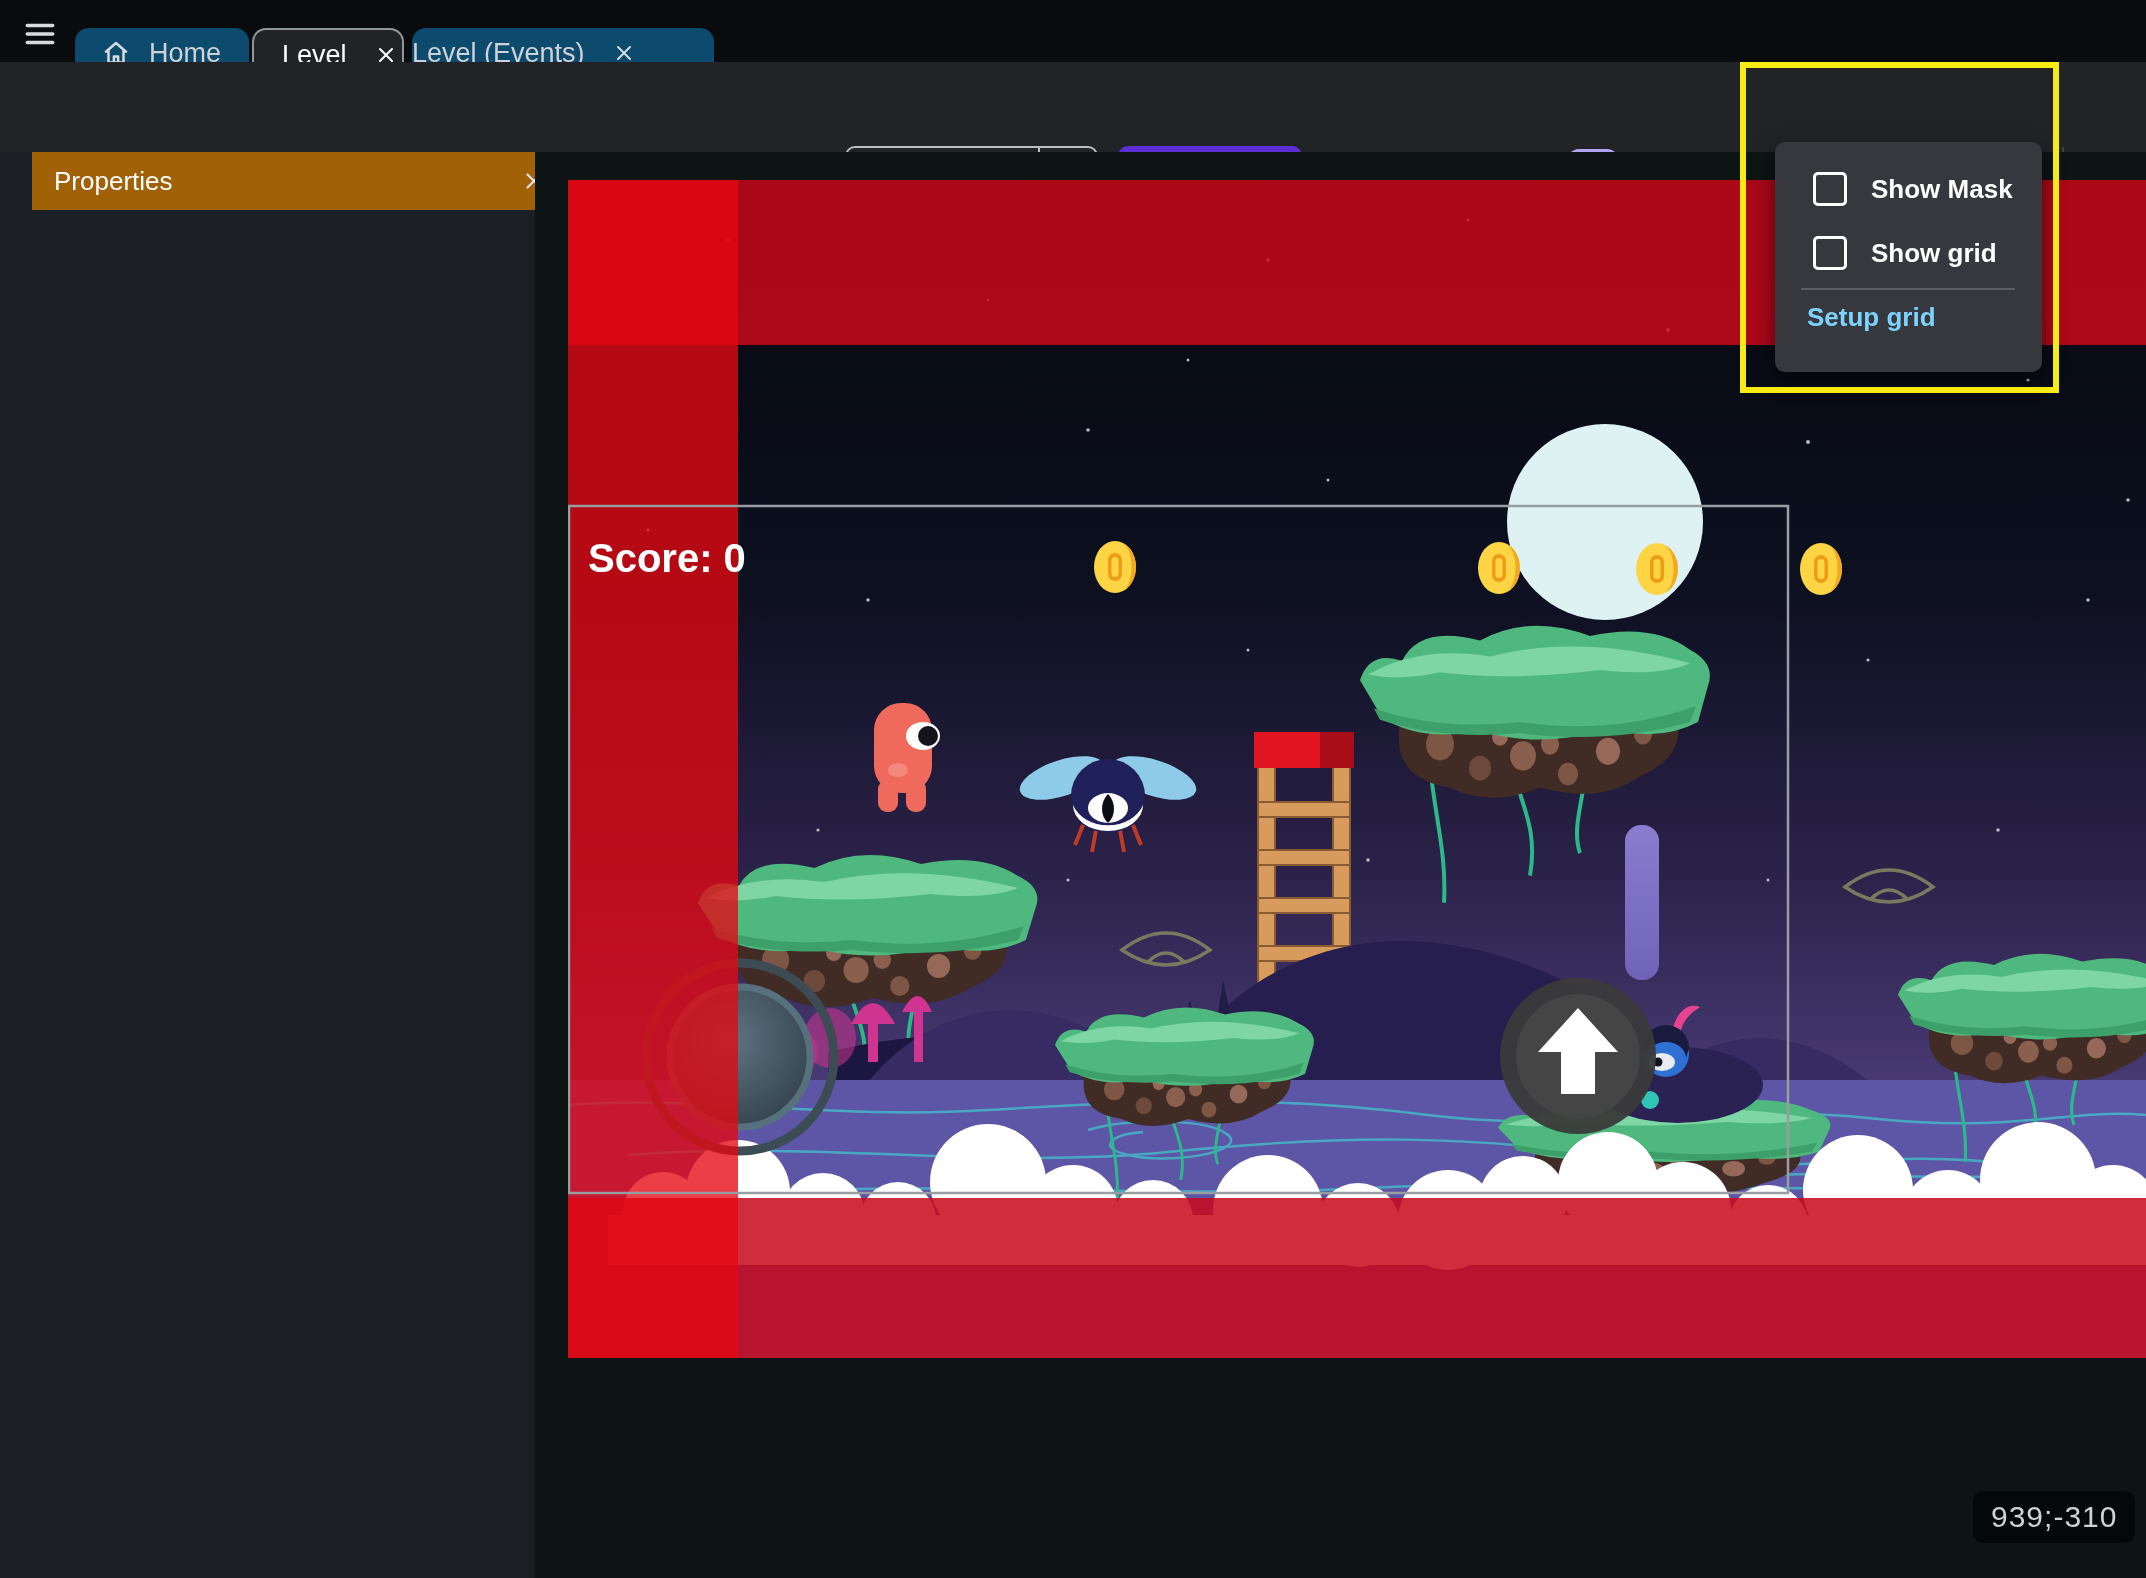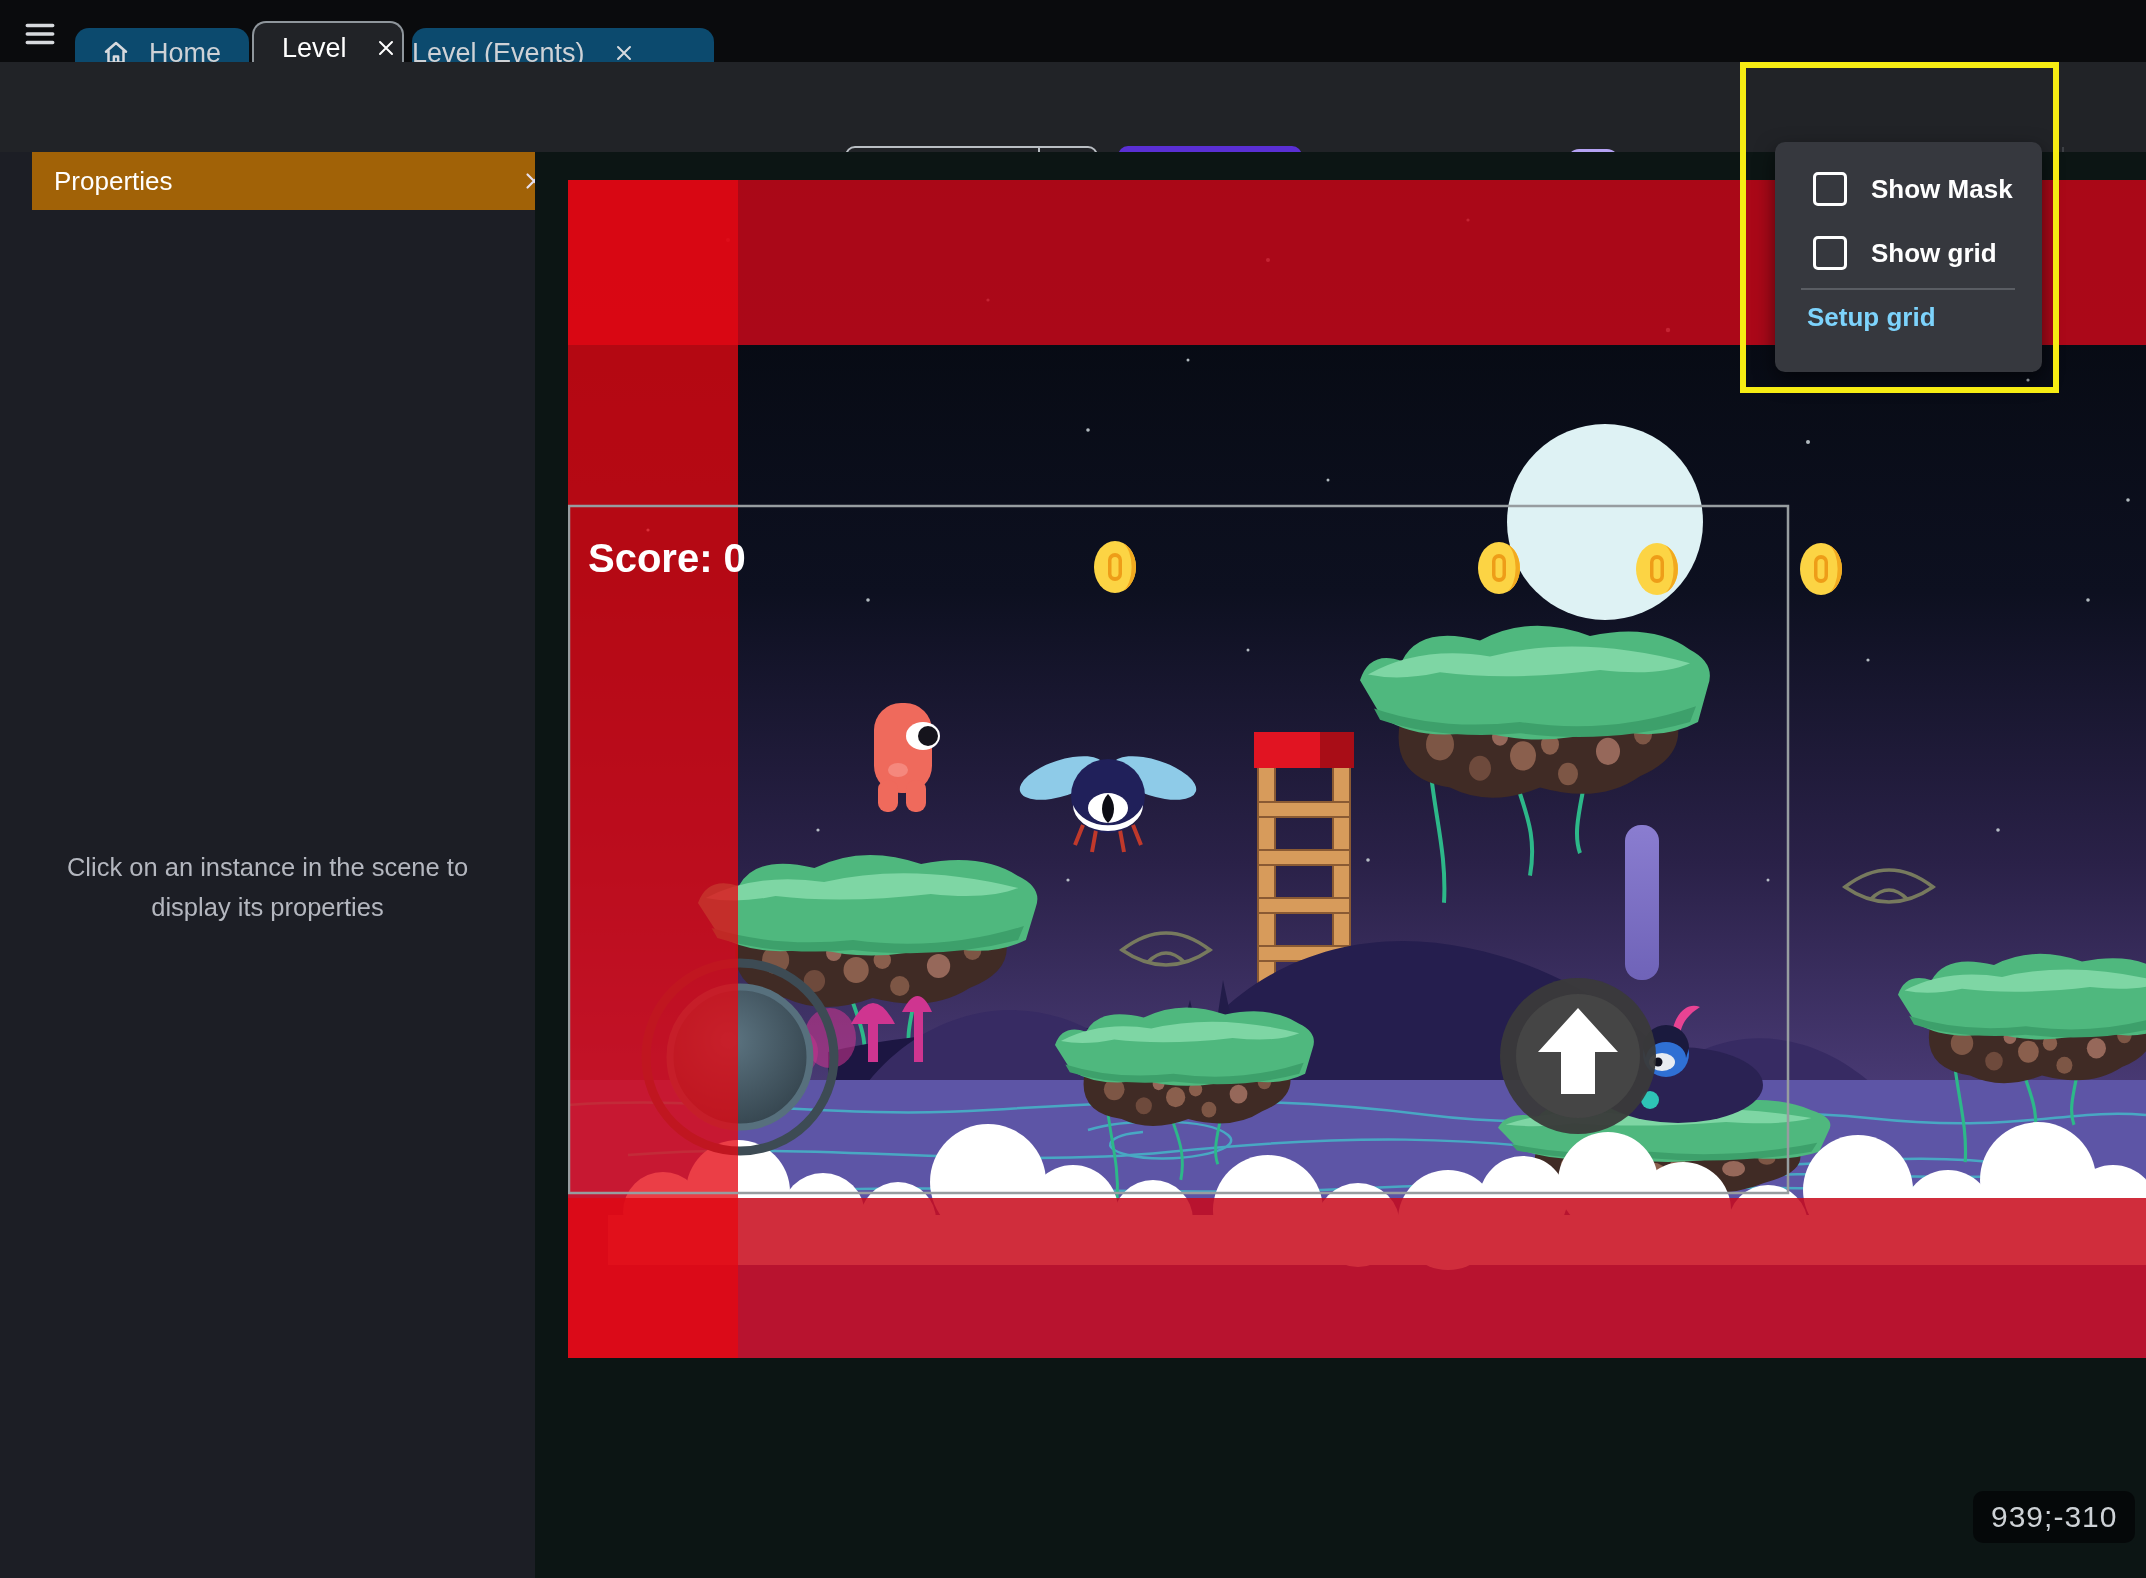--- a/index.html
+++ b/index.html
@@ -8,21 +8,21 @@
   
   #tabbar{position:absolute;left:0;top:0;width:2146px;height:62px;background:#0a0b0d;}
   .hamburger{position:absolute;left:20px;top:17px;width:44px;height:34px;cursor:pointer;}
   .tab{position:absolute;top:28px;height:50px;border-radius:14px 14px 0 0;display:flex;align-items:center;
        background:#0c4a6e;color:#cfd2d6;font-size:27px;cursor:pointer;box-sizing:border-box;}
   .tab .tab-label{white-space:nowrap;}
   .tab-close{margin-left:26px;width:26px;height:26px;display:flex;align-items:center;justify-content:center;}
   #tab-home{left:75px;width:174px;padding-left:26px;}
   #tab-home .house{margin-right:18px;}
   #tab-level{left:252px;width:152px;padding-left:28px;background:#212327;color:#ffffff;
-             border:2px solid #8f969c;border-bottom:none;top:21px;height:52px;}
+             border:2px solid #8f969c;border-bottom:none;top:28px;height:52px;}
   #tab-level-events{left:412px;width:302px;}
 
   
   #toolbar{position:absolute;left:0;top:62px;width:2146px;height:90px;background:#212327;}
   .tbtn{position:absolute;top:91px;width:44px;height:44px;display:flex;align-items:center;justify-content:center;cursor:pointer;}
   .tsep{position:absolute;top:85px;width:2px;height:56px;background:#3d4045;}
   .icon{stroke:#d7dade;fill:none;stroke-width:2;stroke-linecap:round;stroke-linejoin:round;}
   .icon.dis{stroke:#686d73;}
   .icon.fillc{fill:#d7dade;stroke:none;}
   #btn-preview{position:absolute;left:845px;top:84px;width:253px;height:58px;border:2px solid #b9bec3;border-radius:10px;
@@ -216,21 +216,20 @@
 
   <div id="props">
     <div id="props-header">
       <span id="props-title">Properties</span>
       <span id="props-close">
         <svg class="icon" width="26" height="26" viewBox="0 0 24 24" style="stroke:#e6e0ef">
             <path d="M6 6l12 12M18 6L6 18"></path>
           </svg>
       </span>
     </div>
-    <div id="props-hint">Click on an instance in the scene to display its properties</div>
   </div>
 
   <div id="canvas">
     <svg id="scene-svg" width="1578" height="1178" viewBox="0 0 1578 1178">
       <defs>
         <linearGradient id="skyGrad" x1="0" y1="0" x2="0" y2="1">
           <stop offset="0" stop-color="#04080d"></stop>
             <stop offset="0.35" stop-color="#0d1020"></stop>
           <stop offset="0.58" stop-color="#2a2148"></stop>
             <stop offset="0.78" stop-color="#4a3b76"></stop>

